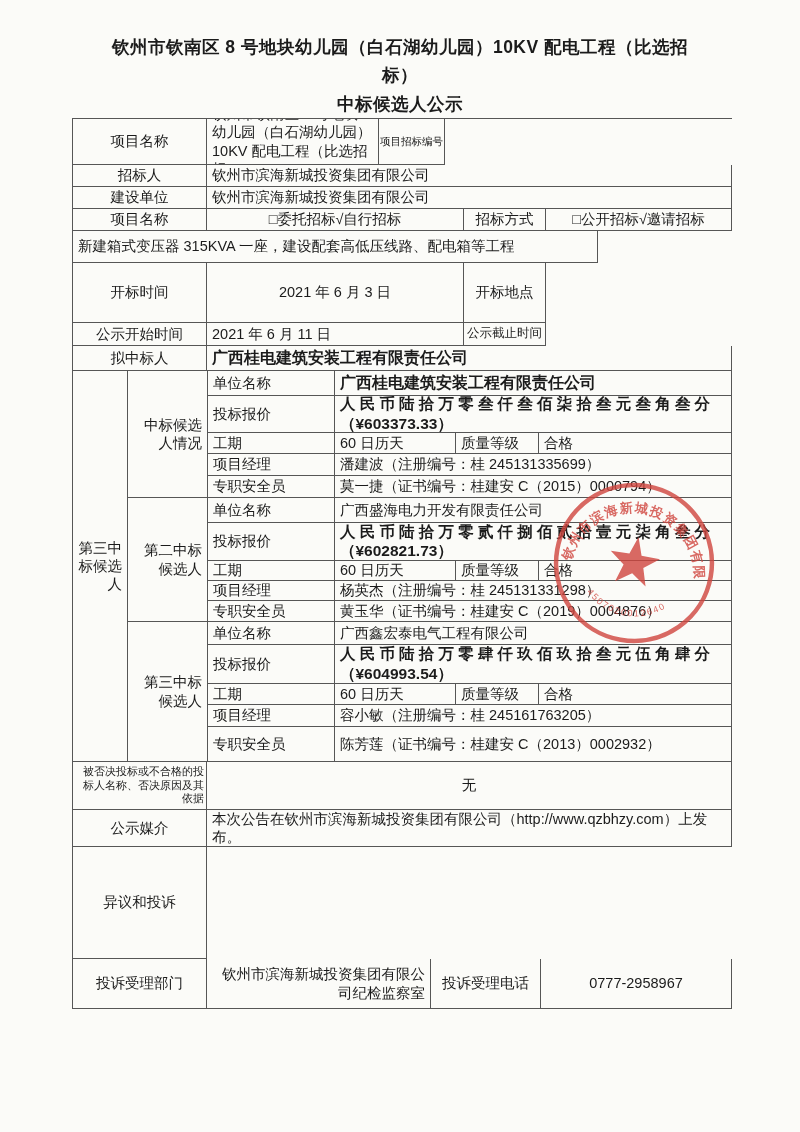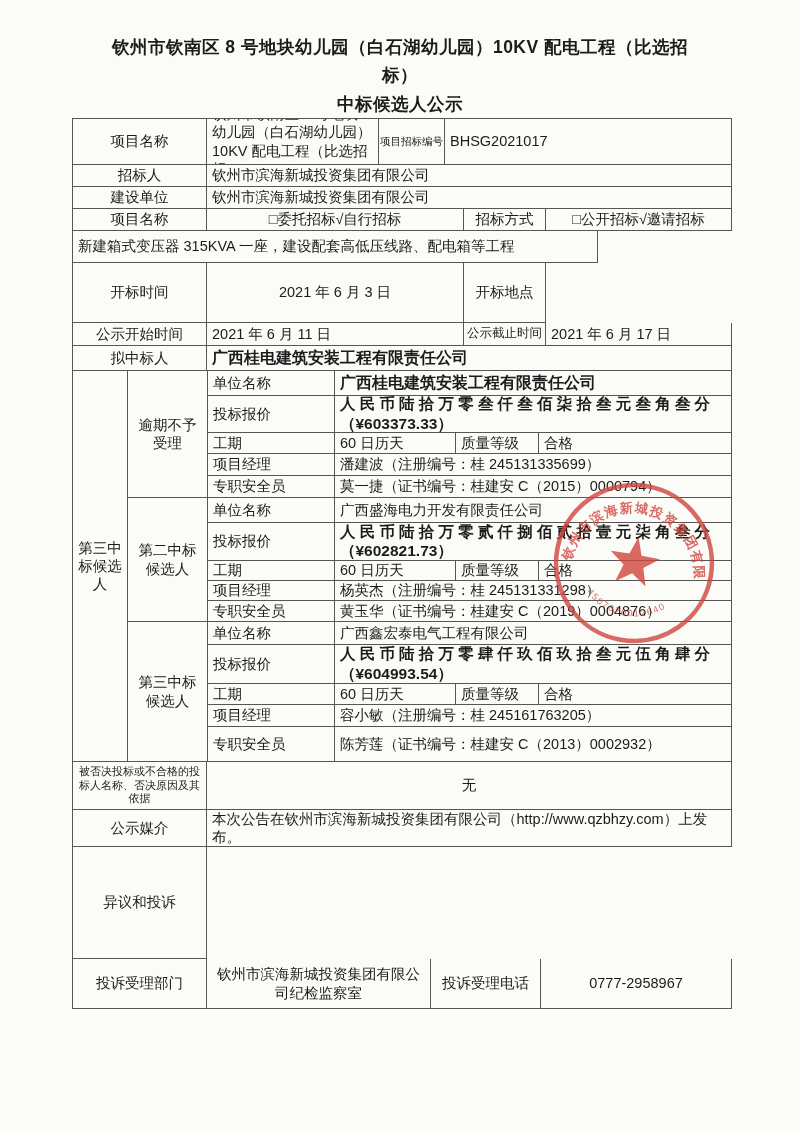--- a/index.html
+++ b/index.html
@@ -6,21 +6,21 @@
   .page{position:relative;width:800px;height:1132px;margin:0 auto;background:#fbfbf8;
         font-family:"Liberation Sans","DejaVu Sans",sans-serif;color:#1b1b1b;overflow:hidden;}
   .title{position:absolute;top:33px;left:95px;width:610px;text-align:center;
          font-weight:bold;font-size:17.5px;line-height:1.62;letter-spacing:.5px;}
   .tbl{position:absolute;left:72px;top:118px;width:660px;
        border-left:1px solid #565656;border-top:1px solid #565656;box-sizing:border-box;}
   .r{display:flex;}
   .c{box-sizing:border-box;border-right:1px solid #565656;border-bottom:1px solid #565656;
      display:flex;align-items:center;font-size:14.5px;padding:1px 5px;overflow:hidden;
      flex:0 0 auto;line-height:1.25;}
-  .ctr{justify-content:center;text-align:center;}
+  .ctr{justify-content:center;text-align:right;}
   .bold{font-weight:bold;}
   .big{font-size:16px;}
   .sm{font-size:12.5px;padding:1px 2px;}
   .tiny{font-size:10.5px;padding:1px 1px;}
   .col{flex-direction:column;align-items:flex-start;justify-content:center;}
   .price{font-weight:bold;font-size:15.5px;letter-spacing:4.2px;line-height:1.2;}
   .price2{font-weight:bold;font-size:15.5px;letter-spacing:0;}
   .para{font-size:13.8px;line-height:15.9px;text-align:justify;align-items:flex-start;padding-top:3px;}
   .stack{display:flex;flex-direction:column;}
   .seal{position:absolute;left:548px;top:477px;width:172px;height:172px;
@@ -35,21 +35,20 @@
     <div>钦州市钦南区 8 号地块幼儿园（白石湖幼儿园）10KV 配电工程（比选招标）</div>
     <div>中标候选人公示</div>
   </div>
 
   <div class="tbl">
 
     <div class="r" style="height:46px">
       <div class="c ctr" style="width:134px;height:46px">项目名称</div>
       <div class="c" style="width:172px;height:46px">钦州市钦南区 8 号地块幼儿园（白石湖幼儿园）10KV 配电工程（比选招标）</div>
       <div class="c ctr tiny" style="width:66px;height:46px">项目招标编号</div>
-      <div class="c" style="width:287px;height:46px">BHSG2021017</div>
     </div>
 
     <div class="r" style="height:22px">
       <div class="c ctr" style="width:134px;height:22px">招标人</div>
       <div class="c" style="width:525px;height:22px">钦州市滨海新城投资集团有限公司</div>
     </div>
 
     <div class="r" style="height:22px">
       <div class="c ctr" style="width:134px;height:22px">建设单位</div>
       <div class="c" style="width:525px;height:22px">钦州市滨海新城投资集团有限公司</div>
@@ -69,34 +68,33 @@
     <div class="r" style="height:60px">
       <div class="c ctr" style="width:134px;height:60px">开标时间</div>
       <div class="c ctr" style="width:257px;height:60px">2021 年 6 月 3 日</div>
       <div class="c ctr" style="width:82px;height:60px">开标地点</div>
     </div>
 
     <div class="r" style="height:23px">
       <div class="c ctr" style="width:134px;height:23px">公示开始时间</div>
       <div class="c" style="width:257px;height:23px">2021 年 6 月 11 日</div>
       <div class="c ctr sm" style="width:82px;height:23px">公示截止时间</div>
-      <div class="c" style="width:186px;height:23px">2021 年 6 月 17 日</div>
     </div>
 
     <div class="r" style="height:25px">
       <div class="c ctr" style="width:134px;height:25px">拟中标人</div>
       <div class="c bold big" style="width:525px;height:25px">广西桂电建筑安装工程有限责任公司</div>
     </div>
 
     <div class="r">
       <div class="c ctr" style="width:55px">第三中标候选人</div>
       <div class="stack" style="width:604px">
 
         <div class="r">
-          <div class="c ctr" style="width:80px">逾期不予受理</div>
+          <div class="c ctr" style="width:80px">中标候选人情况</div>
           <div class="stack" style="width:524px">
             <div class="r" style="height:25px">
               <div class="c" style="width:127px;height:25px">单位名称</div>
               <div class="c bold big" style="width:397px;height:25px">广西桂电建筑安装工程有限责任公司</div>
             </div>
             <div class="r" style="height:37px">
               <div class="c" style="width:127px;height:37px">投标报价</div>
               <div class="c col" style="width:397px;height:37px">
                 <div class="price">人民币陆拾万零叁仟叁佰柒拾叁元叁角叁分</div>
                 <div class="price2">（¥603373.33）</div>

